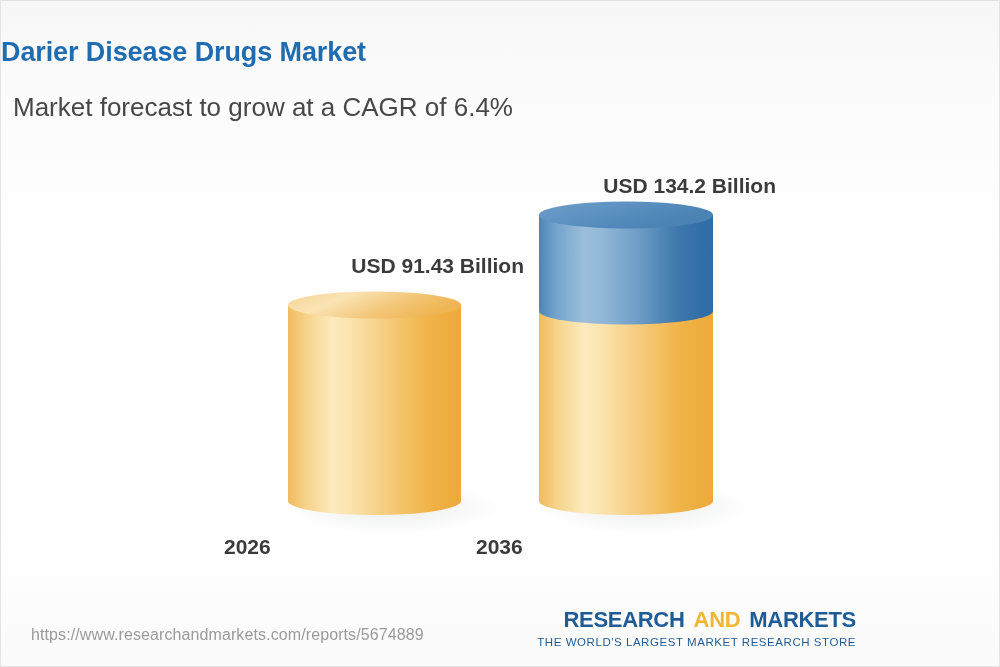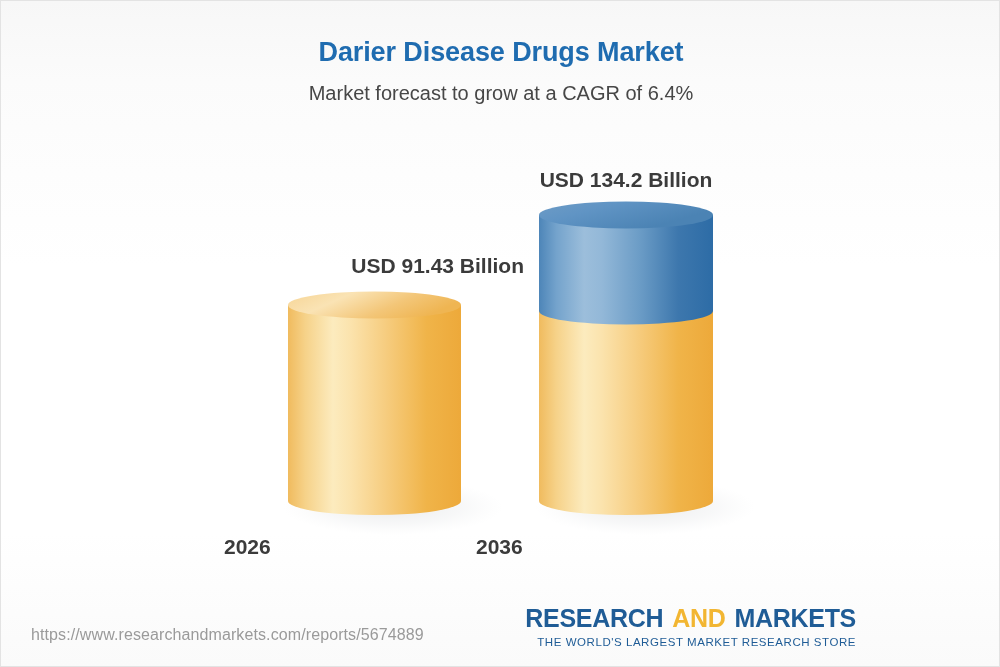--- a/index.html
+++ b/index.html
@@ -21,36 +21,36 @@
     box-sizing: border-box;
     border: 1px solid #e3e3e3;
     background: linear-gradient(180deg, #f7f7f7 0%, #fbfbfb 12%, #ffffff 40%, #ffffff 80%, #fafafa 100%);
   }
 
   
   #header {
     position: absolute;
     top: 0; left: 0;
     width: 1000px;
-    text-align: center;
+    text-align: left;
     padding-top: 36px;
   }
   #chart-title {
     font-size: 27px;
     font-weight: bold;
     color: #1f6cb0;
     letter-spacing: -0.1px;
     line-height: 1.15;
     margin: 0;
   }
   #chart-subtitle {
-    font-size: 20px;
+    font-size: 26px;
     font-weight: normal;
     color: #474747;
-    margin: 1px;
+    margin: 12px;
     padding-top: 12px;
     line-height: 1.2;
   }
 
   
   #plot {
     position: absolute;
     top: 0; left: 0;
     width: 1000px;
     height: 600px;
@@ -91,21 +91,21 @@
     color: #9a9a9a;
     letter-spacing: 0.1px;
   }
   #logo {
     position: absolute;
     right: 22px;
     bottom: 18px;
     text-align: right;
   }
   #logo-main {
-    font-size: 25px;
+    font-size: 22px;
     font-weight: bold;
     letter-spacing: -0.3px;
     line-height: 1;
     color: #1f5c96;
     white-space: nowrap;
   }
   #logo-main .and { color: #f2b632; }
   #logo-tag {
     font-size: 11.5px;
     font-weight: normal;
@@ -123,21 +123,21 @@
 
   <div id="header">
     <h1 id="chart-title">Darier Disease Drugs Market</h1>
     <p id="chart-subtitle">Market forecast to grow at a CAGR of 6.4%</p>
   </div>
 
   <div id="plot">
 
     <div class="value-label" style="left:223px; top:253px;text-align:right;">USD 91.43 Billion</div>
 
-    <div class="value-label" style="left:475px; top:167px;">USD 134.2 Billion</div>
+    <div class="value-label" style="left:475px; top:173px;text-align:right;">USD 134.2 Billion</div>
 
     <svg width="1000" height="600" viewBox="0 0 1000 600" style="position:absolute; left:0; top:0;">
       <defs>
 
         <linearGradient id="goldBody" x1="0" y1="0" x2="1" y2="0">
           <stop offset="0.00" stop-color="#f0bb5e"></stop>
           <stop offset="0.10" stop-color="#f6d289"></stop>
           <stop offset="0.26" stop-color="#fcebbe"></stop>
           <stop offset="0.36" stop-color="#fbe3ad"></stop>
           <stop offset="0.58" stop-color="#f6cb7c"></stop>

